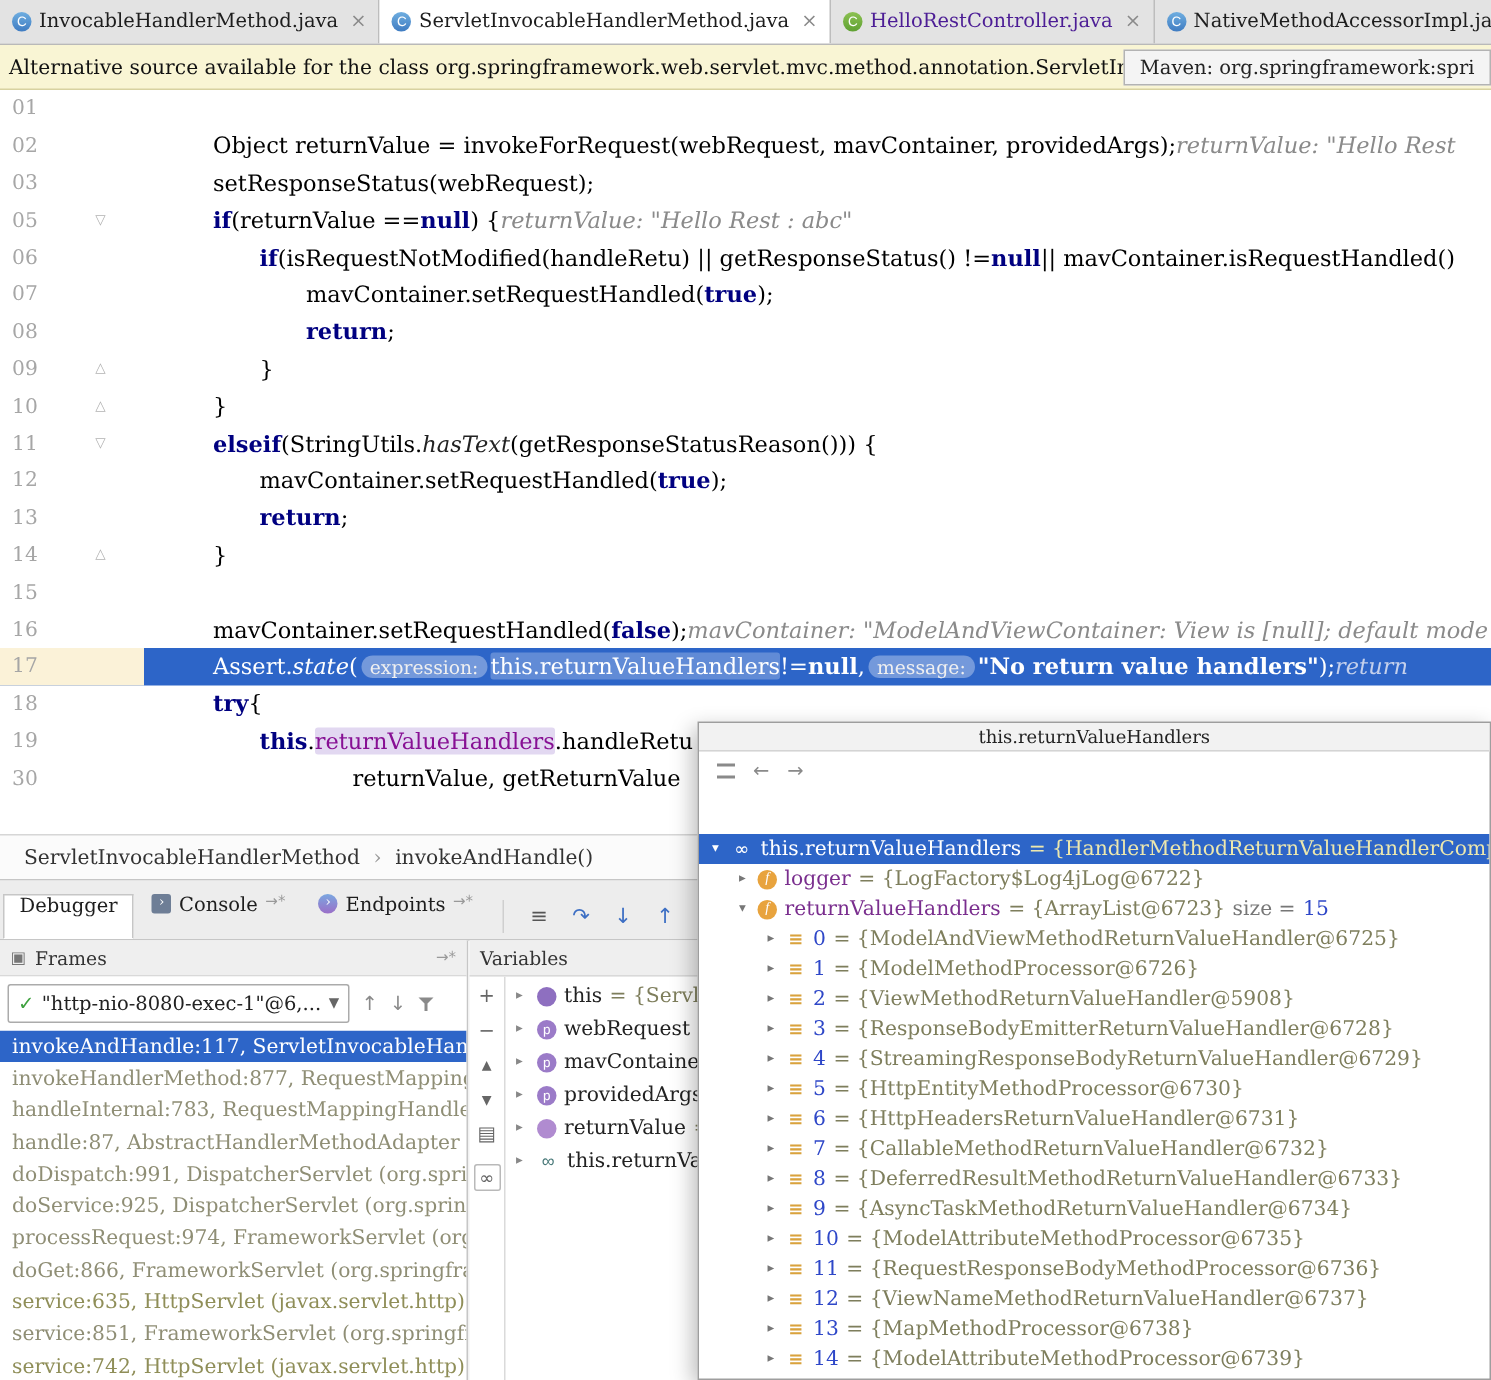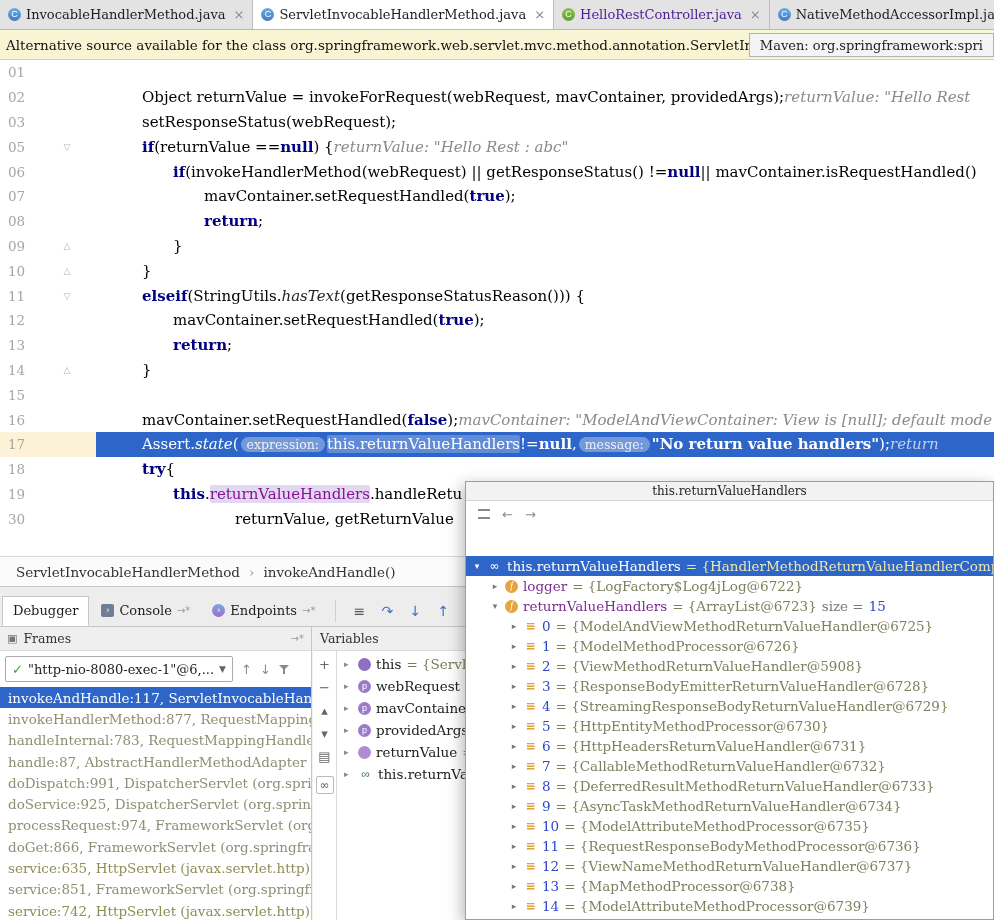--- a/index.html
+++ b/index.html
@@ -43,21 +43,21 @@
 .cl.exec .sg-chip{background:rgba(255,255,255,.34);color:#F0F0F0}
 .cl.exec .sg-sel{background:rgba(255,255,255,.25);color:#fff}
 
 
 .crumbs{position:absolute;top:556px;left:0;right:0;height:30px;background:#FBFBFB;border-top:1px solid #D6D6D6;display:flex;align-items:center;gap:9px;padding-left:16px;font-family:"DejaVu Serif",serif;font-size:13.5px;color:#333}
 .crumb-sep{color:#999}
 
 
 .tw{position:absolute;top:586px;left:0;right:0;bottom:0;background:#F1F1F1;border-top:1px solid #C6C6C6}
 .tw-tabs{height:40px;display:flex;align-items:center;gap:2px;padding:8px 4px 0 2px;background:#EDEDED;border-bottom:1px solid #C6C6C6}
-.twtab{display:flex;align-items:center;gap:5px;height:30px;padding:0 10px;font-family:"DejaVu Serif",serif;font-size:13px;color:#1d1d1d;white-space:nowrap}
+.twtab{display:flex;align-items:flex-start;gap:5px;height:30px;padding:0 10px;font-family:"DejaVu Serif",serif;font-size:13px;color:#1d1d1d;white-space:nowrap}
 .twtab.sel{background:#fff;border:1px solid #C6C6C6;border-bottom:1px solid #fff}
 .twtab .pin{color:#999;font-size:10px;font-family:"DejaVu Sans",sans-serif}
 .tw-ic{width:13px;height:13px;flex:none;border-radius:2px;color:#fff;font-size:9px;line-height:13px;text-align:center}
 .tw-ic.console{background:#6E7E96}
 .tw-ic.endpoints{background:linear-gradient(#7AA7E0,#9B6FC8);border-radius:50%}
 .twsep{width:1px;height:22px;background:#CFCFCF;margin:0 8px}
 .dbgicon{width:26px;text-align:center;font-size:14px;font-family:"DejaVu Sans",sans-serif}
 
 .tw-body{position:absolute;top:40px;left:0;right:0;bottom:0}
 
@@ -181,21 +181,21 @@
             <span class="sg-k">null</span>
             <span class="sg-p">) { </span>
             <span class="sg-h">returnValue: "Hello Rest : abc"</span>
           </div>
         </div>
         <div class="cl">
           <div class="gut">06</div>
           <div class="foldc"></div>
           <div class="code ind1">
             <span class="sg-k">if</span>
-            <span class="sg-p"> (invokeHandlerMethod(webRequest) || getResponseStatus() != </span>
+            <span class="sg-p"> (isRequestNotModified(handleRetu) || getResponseStatus() != </span>
             <span class="sg-k">null</span>
             <span class="sg-p"> || mavContainer.isRequestHandled()</span>
           </div>
         </div>
         <div class="cl">
           <div class="gut">07</div>
           <div class="foldc"></div>
           <div class="code ind2">
             <span class="sg-p">mavContainer.setRequestHandled(</span>
             <span class="sg-k">true</span>

